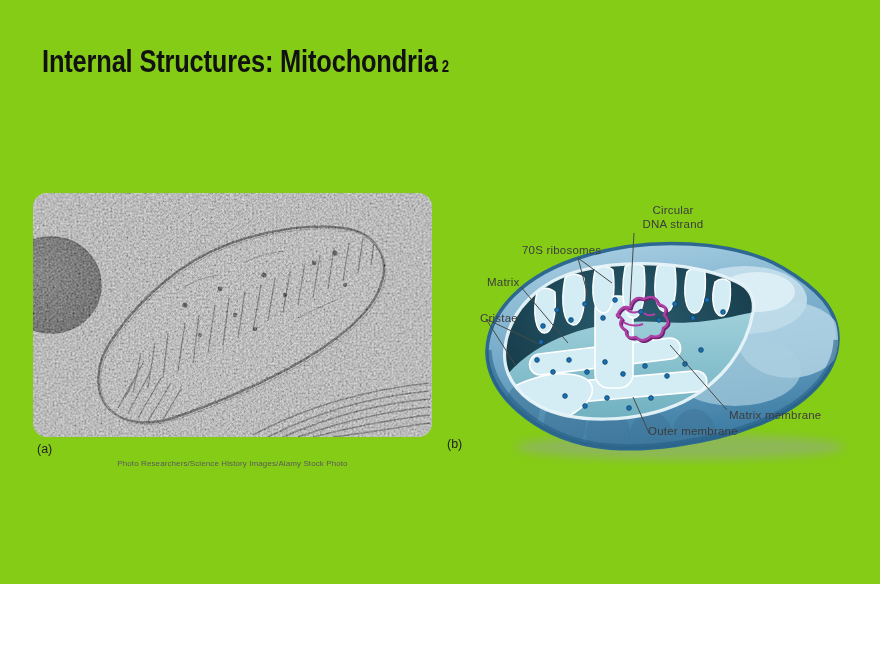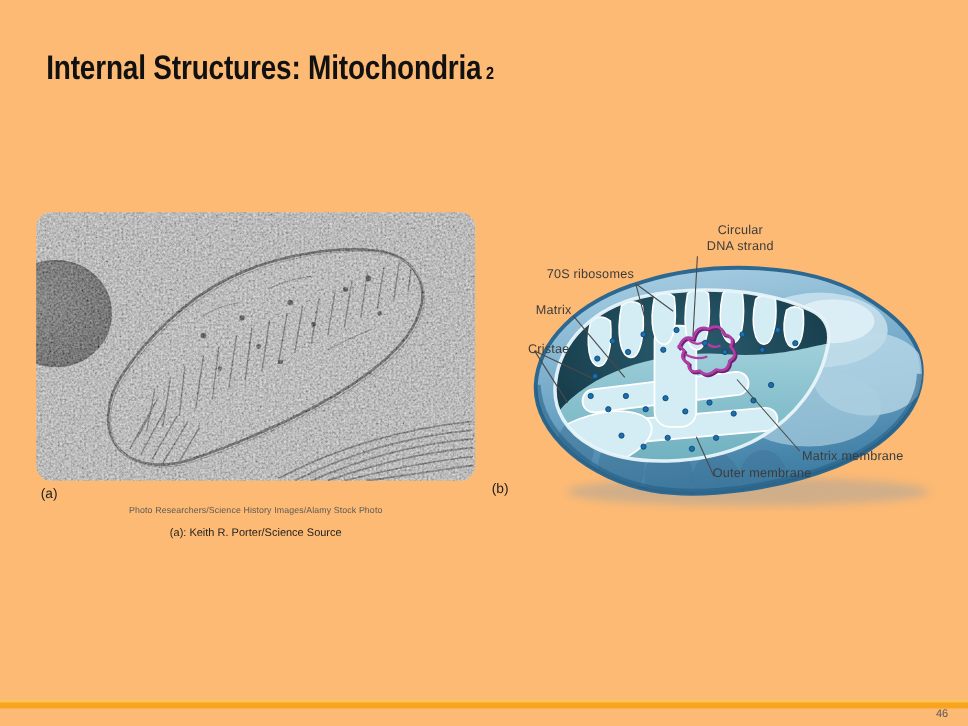--- a/index.html
+++ b/index.html
@@ -1,17 +1,17 @@
 <!DOCTYPE html>
 <html><head>
 <meta charset="utf-8">
 <style>
   html,body{margin:0;padding:0;background:#ffffff;}
   #slide{
-    position:relative;width:880px;height:660px;background:#fdba74;overflow:hidden;
+    position:relative;width:880px;height:584px;background:#84cc16;overflow:hidden;
     font-family:"Liberation Sans","DejaVu Sans",sans-serif;
   }
   
   .title-row{
     position:absolute;left:42px;top:44px;white-space:nowrap;
     transform:scaleX(.82);transform-origin:left top;
   }
   .title-main{
     font-size:31px;font-weight:bold;color:#111111;letter-spacing:-.2px;
   }
@@ -22,21 +22,21 @@
   .tem-wrap{position:absolute;left:33px;top:193px;width:399px;height:244px;}
   .fig-label-a{position:absolute;left:37px;top:442px;font-size:12.5px;color:#222;}
   .captions{position:absolute;left:33px;top:459px;width:399px;text-align:center;}
   .credit-small{font-size:8px;color:#5a5a5a;letter-spacing:.1px;text-align:center;}
   .credit-main{font-size:10px;color:#222;margin-top:11px;}
   
   .illus-wrap{position:absolute;left:445px;top:200px;width:420px;height:265px;}
   .fig-label-b{position:absolute;left:447px;top:437px;font-size:12.5px;color:#222;}
   .anno{position:absolute;font-size:11.5px;color:#3c3c3c;letter-spacing:.2px;line-height:1.25;}
   .anno-dna{left:639px;top:203px;width:68px;text-align:center;}
-  .anno-ribo{left:497px;top:243px;}
+  .anno-ribo{left:522px;top:243px;}
   .anno-matrix{left:487px;top:275px;}
   .anno-cristae{left:450px;top:311px;margin-left:30px;}
   .anno-inner{left:729px;top:408px;}
   .anno-outer{left:648px;top:424px;}
   
   .footer-bar{
     position:absolute;left:0;top:636px;width:880px;height:8px;
     background:linear-gradient(180deg,#fdc55c 0%,#fdc55c 22%,#f8a41e 40%,#f8a41e 100%);
   }
   .page-number{position:absolute;right:18px;top:644px;font-size:10px;color:#595959;}
@@ -116,21 +116,20 @@
           <path d="M300,244 C335,240 365,234 397,230"></path>
         </g>
 
         <rect x="0" y="0" width="399" height="244" filter="url(#temGrainFine)" opacity="0.42"></rect>
       </g>
     </svg>
   </div>
   <div class="fig-label-a">(a)</div>
   <div class="captions">
     <div class="credit-small">Photo Researchers/Science History Images/Alamy Stock Photo</div>
-    <div class="credit-main">(a): Keith R. Porter/Science Source</div>
   </div>
 
   <div class="illus-wrap">
     <svg width="420" height="265" viewBox="0 0 420 265">
       <defs>
         <linearGradient id="bodyGrad" x1="0.2" y1="0" x2="0.45" y2="1">
           <stop offset="0%" stop-color="#a9cfe3"></stop>
           <stop offset="55%" stop-color="#6fa6c6"></stop>
           <stop offset="100%" stop-color="#3b7aa2"></stop>
         </linearGradient>

